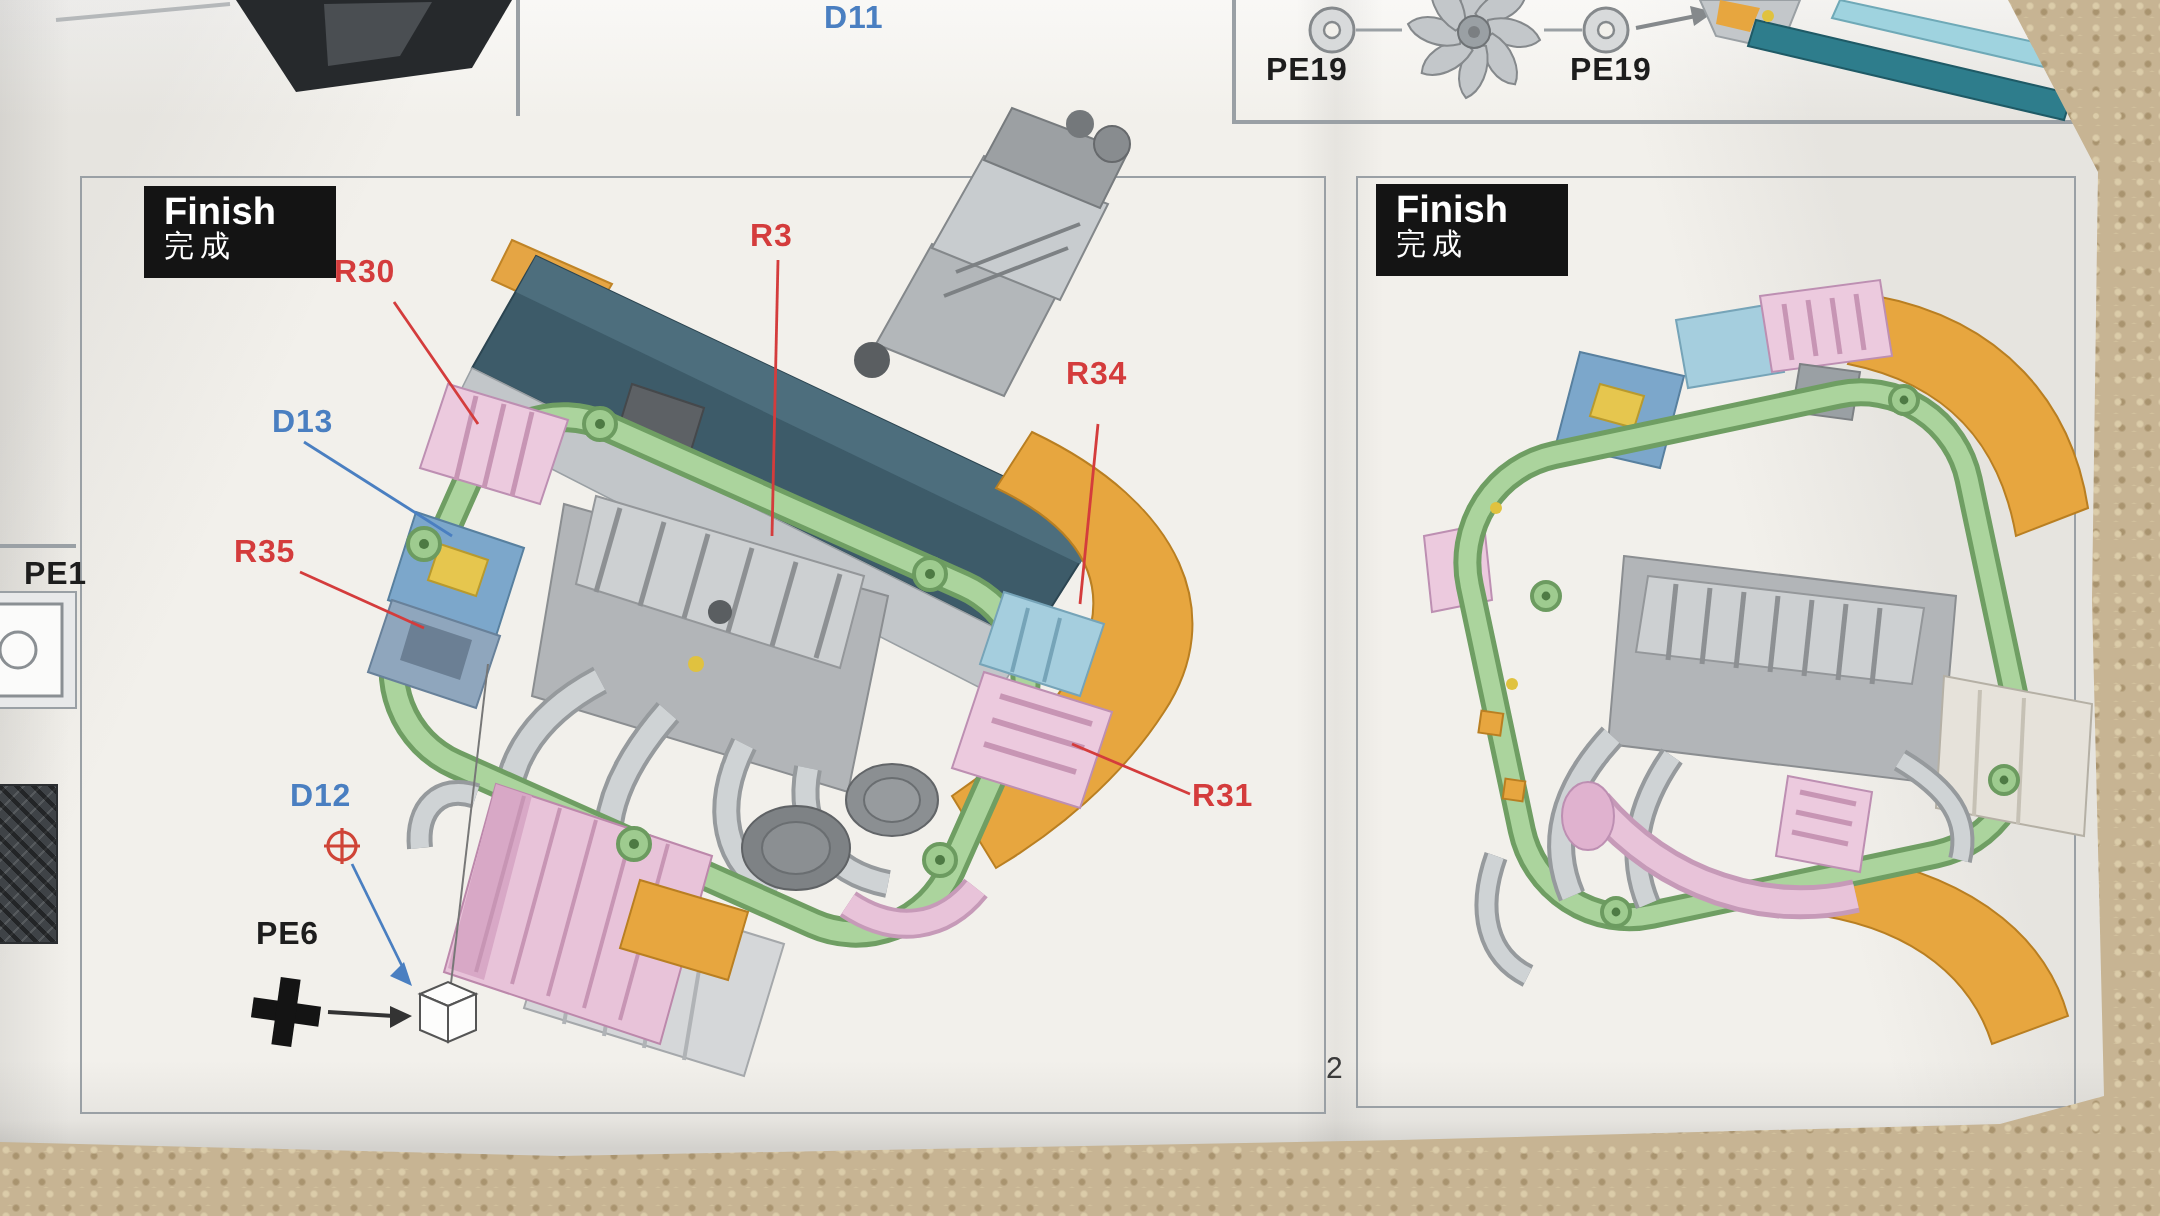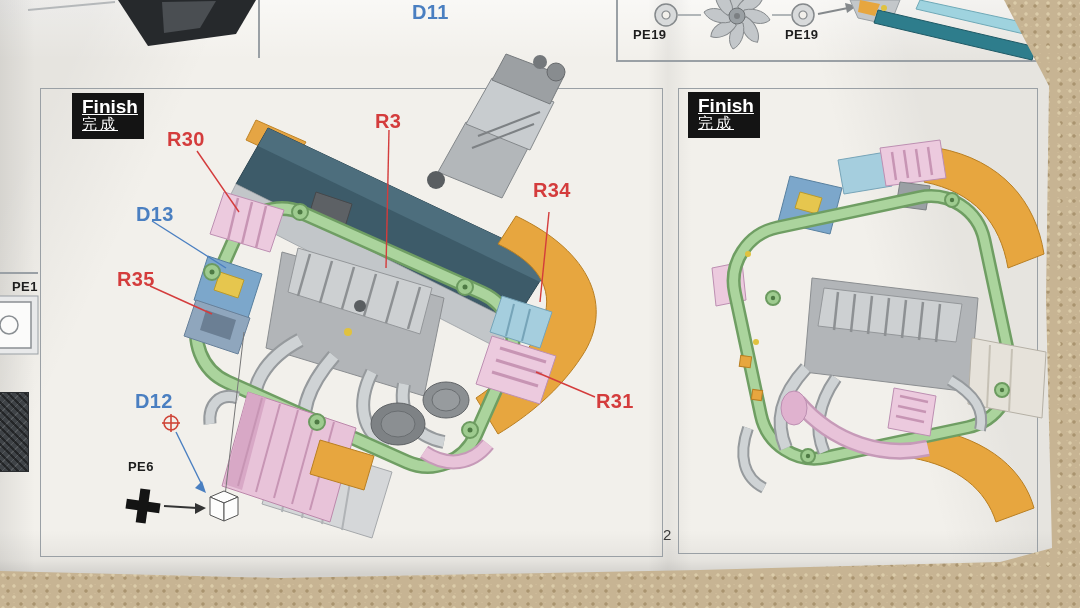--- a/index.html
+++ b/index.html
@@ -25,28 +25,28 @@
       linear-gradient(90deg,rgba(0,0,0,0.07),rgba(0,0,0,0) 35px),
       linear-gradient(115deg,rgba(0,0,0,0.05) 0 90px,rgba(0,0,0,0) 210px),
       linear-gradient(90deg,rgba(0,0,0,0) 648px,rgba(0,0,0,0.05) 668px,rgba(0,0,0,0) 692px),
       linear-gradient(180deg,rgba(255,255,255,0.55),rgba(255,255,255,0) 60px),
       linear-gradient(180deg,rgba(0,0,0,0) 530px,rgba(0,0,0,0.05) 560px,rgba(0,0,0,0.13) 574px),
       linear-gradient(75deg,rgba(0,0,0,0) 930px,rgba(0,0,0,0.05) 1020px);
     filter:drop-shadow(0 5px 7px rgba(80,60,30,0.5));
   }
   .bline{position:absolute;background:#9aa0a5;}
   .panel{position:absolute;border:1px solid #9aa0a5;}
-  .lbl{position:absolute;font-weight:bold;font-size:20px;letter-spacing:.4px;white-space:nowrap;}
+  .lbl{position:absolute;font-weight:bold;font-size:16px;letter-spacing:.4px;white-space:nowrap;}
   .red{color:#d43c3c;}
   .blue{color:#4a7fc1;}
-  .black{color:#1d1d1d;font-size:13px;}
+  .black{color:#1d1d1d;font-size:16px;}
   .page{color:#3a3a3a;font-size:15px;font-weight:normal;}
   .finish-box{
-    position:absolute;width:72px;height:46px;background:#141414;color:#fff;
-    box-sizing:border-box;padding:3px 0 0 10px;text-decoration:underline;
+    position:absolute;width:96px;height:46px;background:#141414;color:#fff;
+    box-sizing:border-box;padding:3px 0 0 10px;
   }
   .finish-title{font-size:19px;font-weight:bold;line-height:21px;}
   .finish-sub{font-size:15px;line-height:13px;letter-spacing:3px;}
   .grille{
     position:absolute;left:0;top:392px;width:28px;height:78px;
     background:#3f4347;
     background-image:
       repeating-linear-gradient(45deg,rgba(0,0,0,0.45) 0 2px,rgba(0,0,0,0) 2px 6px),
       repeating-linear-gradient(-45deg,rgba(255,255,255,0.12) 0 1px,rgba(0,0,0,0) 1px 6px);
     border-top:1px solid #2b2e31;border-bottom:1px solid #2b2e31;border-right:1px solid #2b2e31;
@@ -374,20 +374,20 @@
   <div class="finish-box" style="left:688px;top:92px">
     <div class="finish-title">Finish</div>
     <div class="finish-sub">完成</div>
   </div>
 
   <div class="lbl black" style="left:12px;top:279px">PE1</div>
 
   <div class="lbl red" style="left:167px;top:128px">R30</div>
   <div class="lbl blue" style="left:136px;top:203px">D13</div>
   <div class="lbl red" style="left:117px;top:268px">R35</div>
-  <div class="lbl blue" style="left:135px;top:390px">D12</div>
+  <div class="lbl blue" style="left:145px;top:390px">D12</div>
   <div class="lbl black" style="left:128px;top:459px">PE6</div>
   <div class="lbl red" style="left:375px;top:110px">R3</div>
   <div class="lbl red" style="left:533px;top:179px">R34</div>
   <div class="lbl red" style="left:596px;top:390px">R31</div>
 
   <div class="lbl page" style="left:663px;top:526px">2</div>
 </div>
 
 </body></html>

